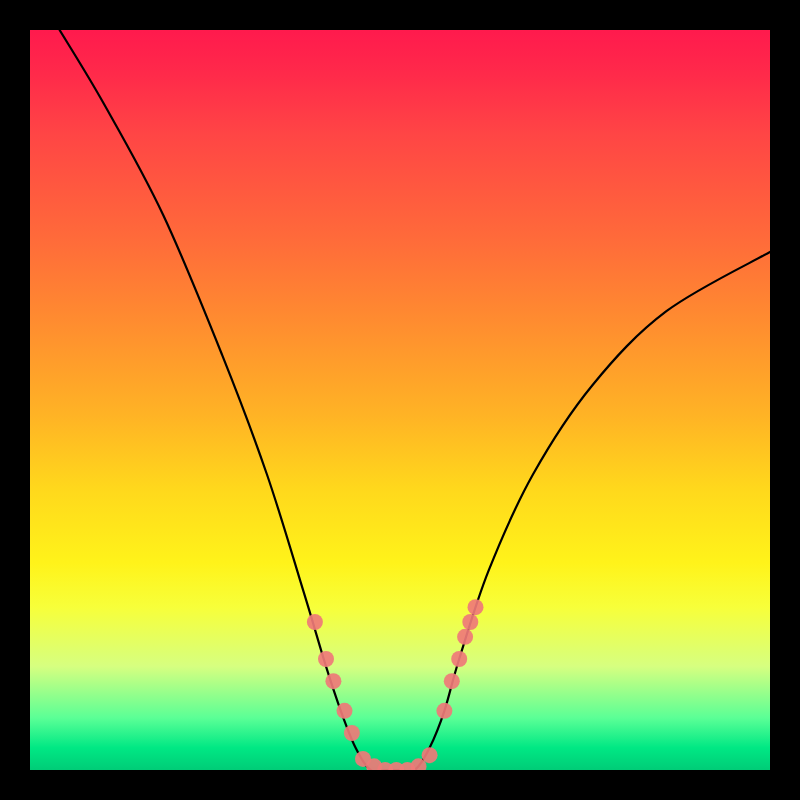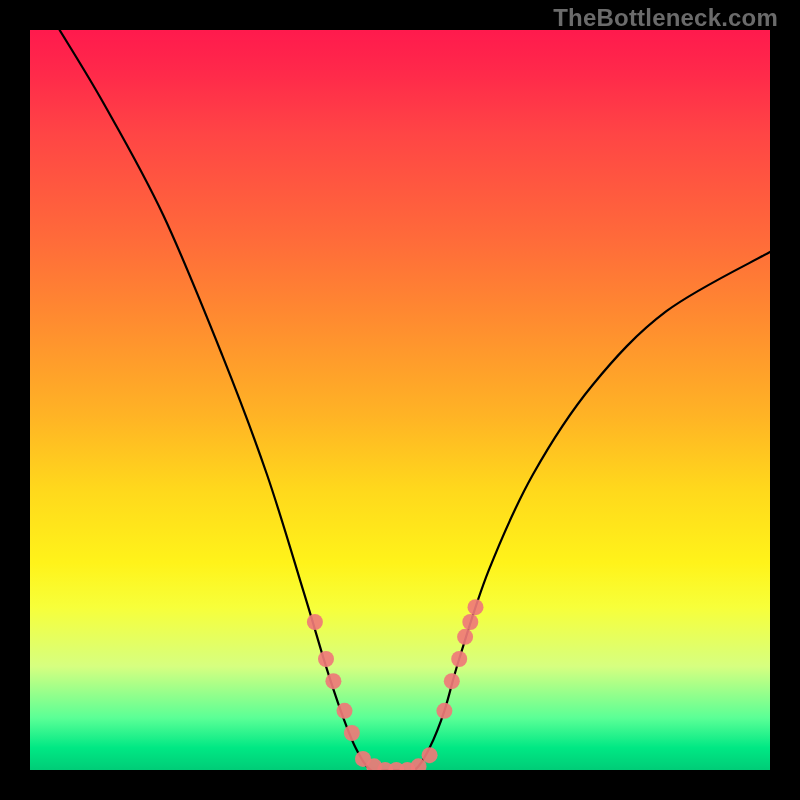--- a/index.html
+++ b/index.html
@@ -59,21 +59,20 @@
   }
   svg.curve {
     position: absolute;
     inset: 0;
   }
 </style>
 </head>
 <body>
 
 <div class="frame">
-  <div class="attribution">TheBottleneck.com</div>
   <div class="plot">
     <div class="gradient"></div>
     <svg class="curve" viewBox="0 0 740 740" preserveAspectRatio="none">
       <path id="curve-path" fill="none" stroke="#000" stroke-width="2.2" stroke-linecap="round" d="M 29.6 0.0 C 37.0 12.3, 56.7 43.2, 74.0 74.0 C 91.3 104.8, 113.5 143.1, 133.2 185.0 C 152.9 226.9, 175.1 282.4, 192.4 325.6 C 209.7 368.8, 223.2 404.5, 236.8 444.0 C 250.4 483.5, 263.9 530.3, 273.8 562.4 C 283.7 594.5, 289.8 616.7, 296.0 636.4 C 302.2 656.1, 305.9 667.2, 310.8 680.8 C 315.7 694.4, 320.7 707.9, 325.6 717.8 C 330.5 727.7, 335.5 736.3, 340.4 740.0 C 345.3 743.7, 350.3 740.0, 355.2 740.0 C 360.1 740.0, 365.1 740.0, 370.0 740.0 C 374.9 740.0, 379.9 743.7, 384.8 740.0 C 389.7 736.3, 394.7 727.7, 399.6 717.8 C 404.5 707.9, 409.5 695.6, 414.4 680.8 C 419.3 666.0, 421.8 652.4, 429.2 629.0 C 436.6 605.6, 446.5 571.0, 458.8 540.2 C 471.1 509.4, 485.9 474.8, 503.2 444.0 C 520.5 413.2, 540.2 382.3, 562.4 355.2 C 584.6 328.1, 606.8 303.4, 636.4 281.2 C 666.0 259.0, 722.7 231.9, 740.0 222.0"></path>
       <g id="markers">
           <circle cx="284.9" cy="592.0" r="8" fill="#ef7a78" fill-opacity="0.92"></circle>
           <circle cx="296.0" cy="629.0" r="8" fill="#ef7a78" fill-opacity="0.92"></circle>
           <circle cx="303.4" cy="651.2" r="8" fill="#ef7a78" fill-opacity="0.92"></circle>
           <circle cx="314.5" cy="680.8" r="8" fill="#ef7a78" fill-opacity="0.92"></circle>
           <circle cx="321.9" cy="703.0" r="8" fill="#ef7a78" fill-opacity="0.92"></circle>

